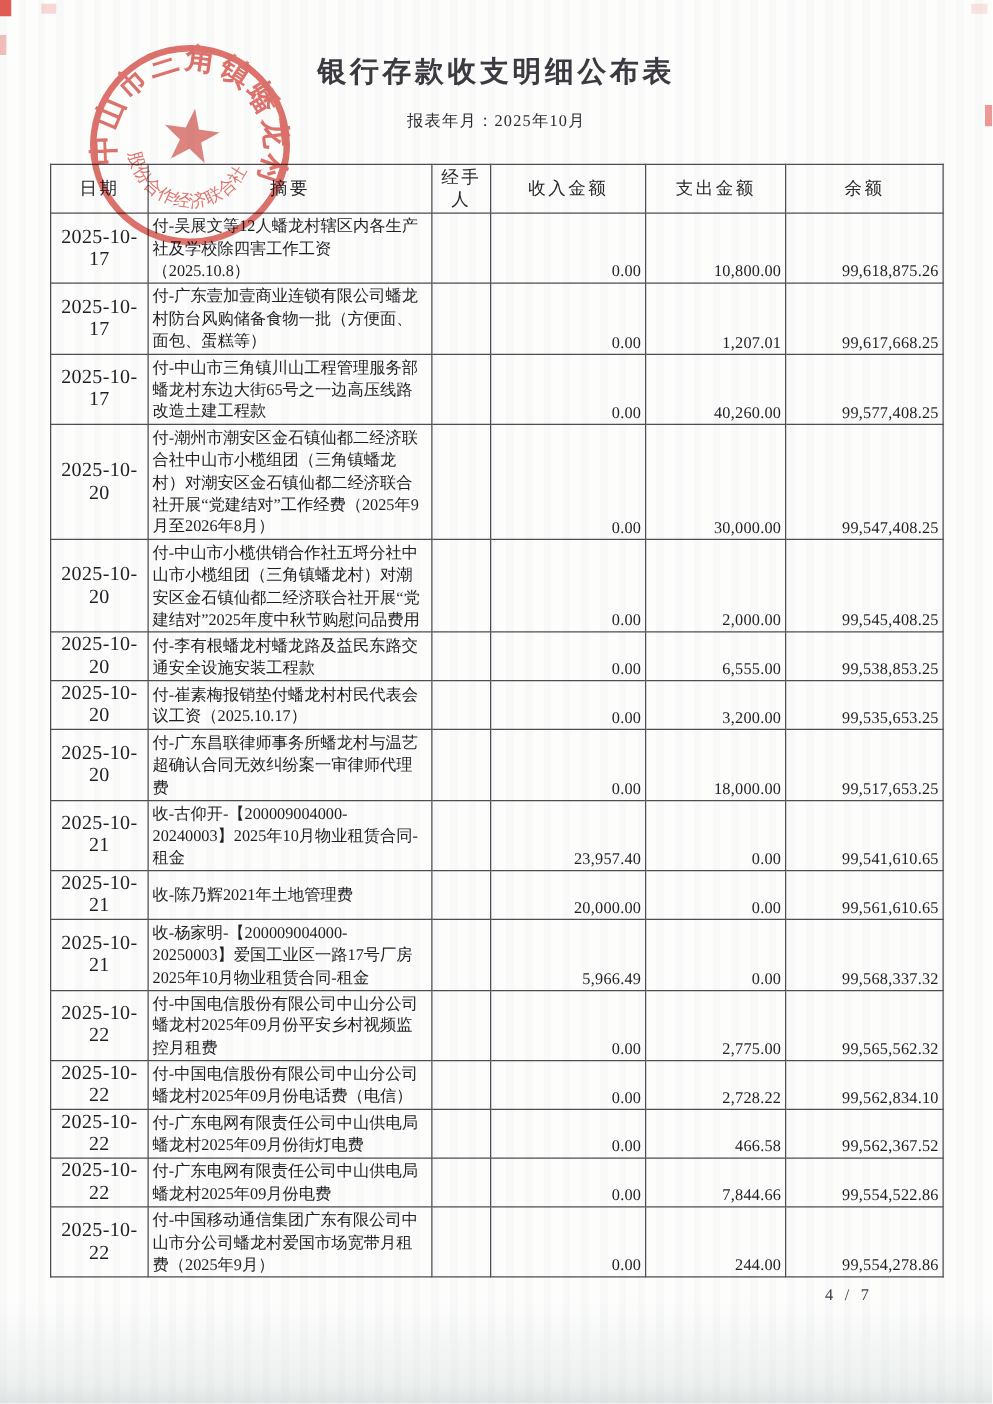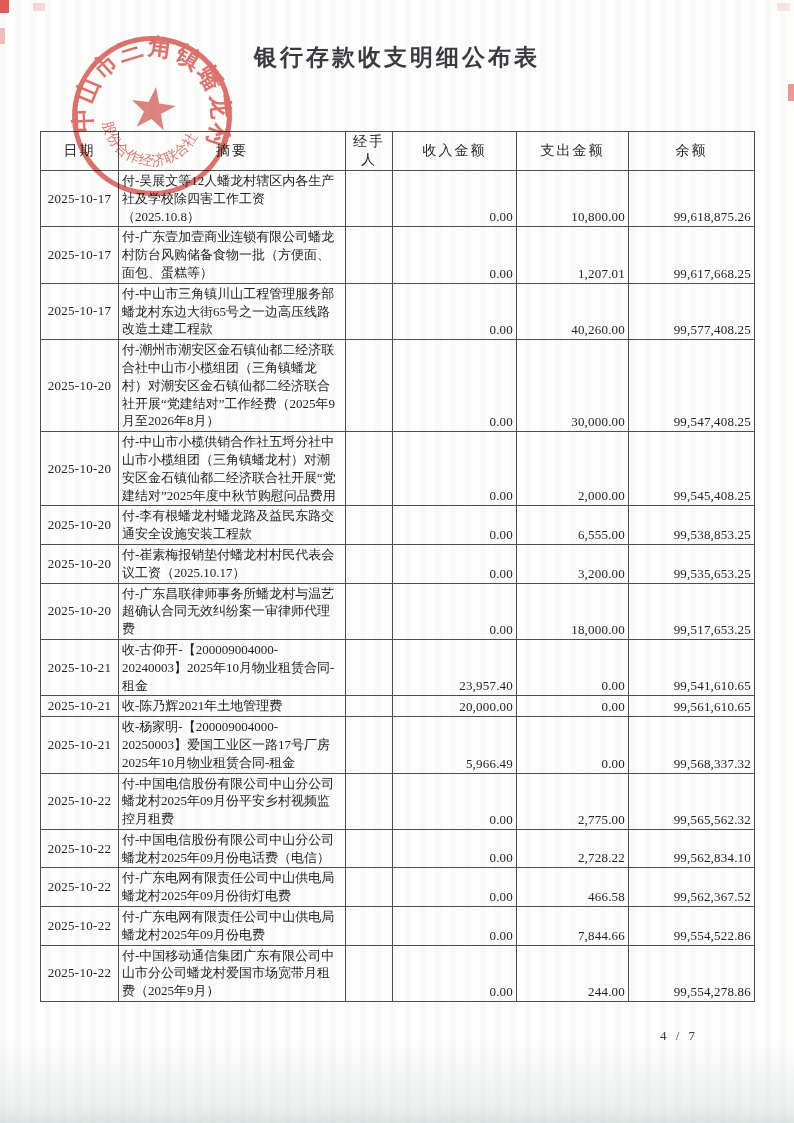--- a/index.html
+++ b/index.html
@@ -41,21 +41,21 @@
   }
   table.ledger th, table.ledger td {
     border:1.6px solid #4d4d52;
     padding:1px 3px;
     background:transparent;
   }
   table.ledger th {
     height:35px; font-size:14px; font-weight:normal;
     text-align:center; letter-spacing:2px; color:#28282c;
   }
-  td.c-date   { text-align:center; vertical-align:middle; font-size:13px; letter-spacing:.3px; }
+  td.c-date   { text-align:center; vertical-align:middle; font-size:16px; letter-spacing:.3px; }
   td.c-sum    { text-align:left; vertical-align:middle; line-height:17.8px; padding:2px 3px 2px 4px;margin-left:36px; }
   td.c-hand   { text-align:center; vertical-align:middle; }
   td.c-num    { text-align:right; vertical-align:bottom; padding:2px 6px 3px 2px; letter-spacing:.2px; }
 
   .page-indicator {
     position:absolute; top:1028px; left:660px;
     font-size:13px; letter-spacing:3px; color:#3b3b40;
   }
 
   .stamp {
@@ -73,20 +73,23 @@
   .a4 { left:777px; top:3px; width:13px; height:8px; background:#f2b5b0; opacity:.35; }
   .a5 { left:788px; top:84px; width:6px; height:17px; background:#e2554e; opacity:.6; }
 </style>
 </head>
 <body>
 
 <div class="page">
 
   <div class="doc-title">银行存款收支明细公布表</div>
 
+  <div class="doc-subtitle">
+    <span>报表年月：</span><span>2025年10月</span>
+  </div>
 
 
   <table class="ledger">
     <colgroup>
       <col style="width:78px">
         <col style="width:227px">
         <col style="width:47px">
       <col style="width:124px">
         <col style="width:112px">
         <col style="width:126px">

